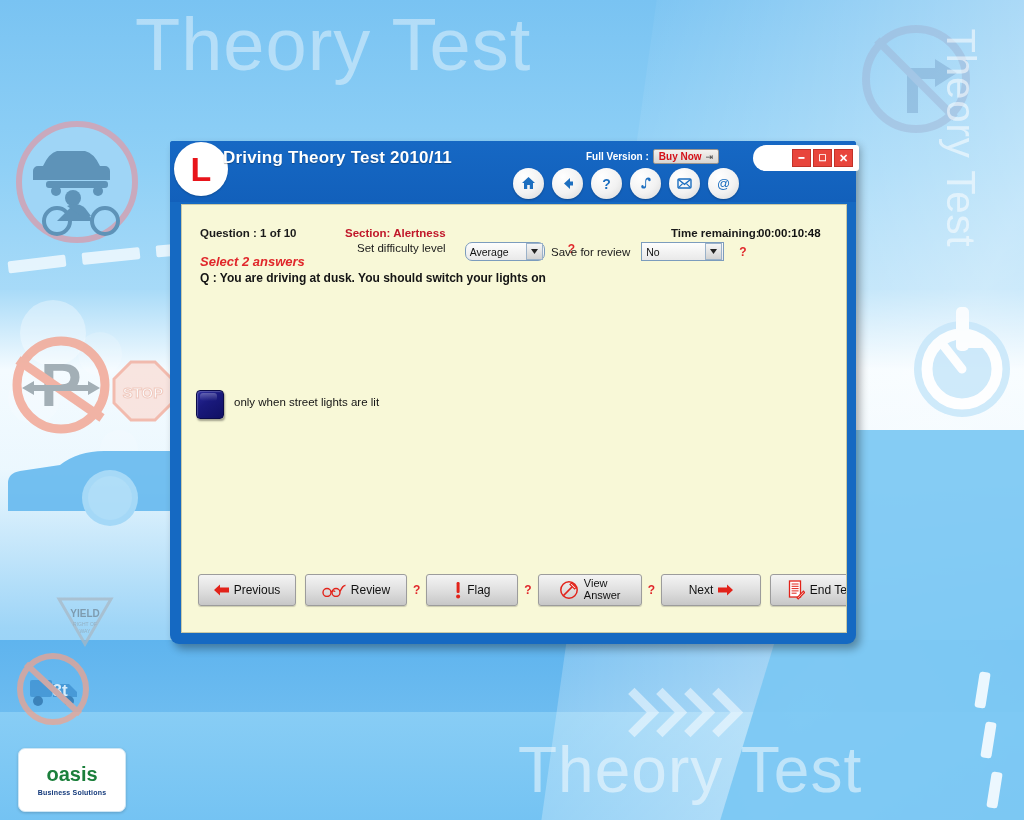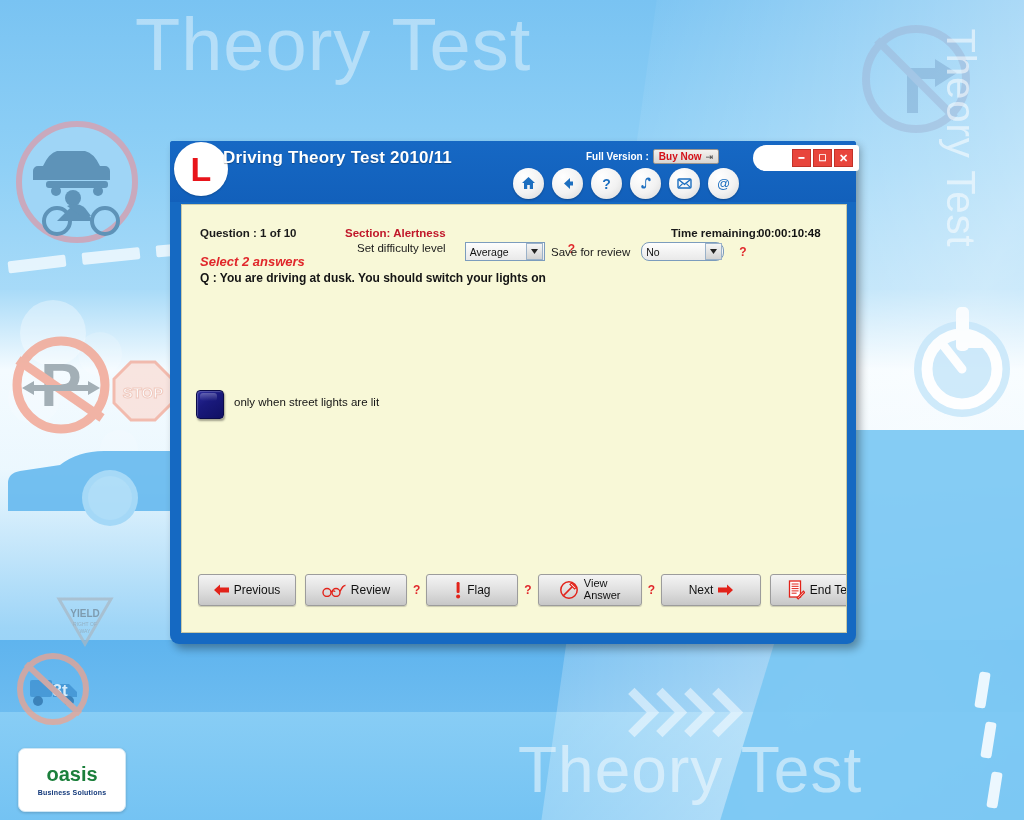--- a/index.html
+++ b/index.html
@@ -391,34 +391,34 @@
       <div id="section-label">Section: Alertness</div>
       <div id="time-label">Time remaining:</div>
       <div id="time-value">00:00:10:48</div>
     </div>
 
     <div id="meta-row2">
       <div id="select-note">Select  2 answers</div>
 
       <div id="difficulty-group">
         <span class="fld-label">Set difficulty level</span>
-        <div class="xp-select" style="width:78px;">
+        <div class="xp-select" style="width:78px;border-radius:7px;">
           <span class="sel-text">Average</span>
           <span class="sel-arrow">
             <svg width="7" height="5" viewBox="0 0 7 5">
                 <path d="M0 0 h7 L3.5 5z" fill="#222"></path>
               </svg>
           </span>
         </div>
         <span class="qmark">?</span>
       </div>
 
       <div id="review-group">
         <span class="fld-label">Save for review</span>
-        <div class="xp-select" style="width:81px;border-radius:8px;">
+        <div class="xp-select" style="width:81px;">
           <span class="sel-text">No</span>
           <span class="sel-arrow">
             <svg width="7" height="5" viewBox="0 0 7 5">
                 <path d="M0 0 h7 L3.5 5z" fill="#222"></path>
               </svg>
           </span>
         </div>
         <span class="qmark">?</span>
       </div>
     </div>

